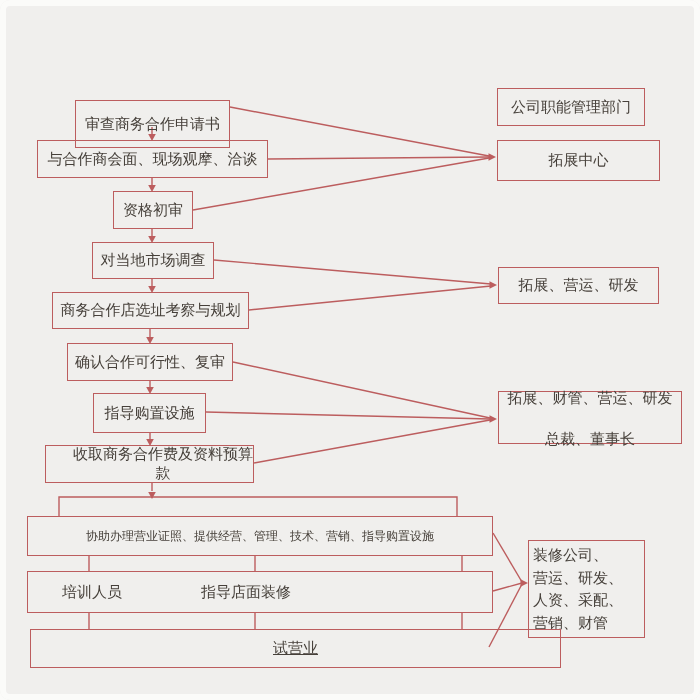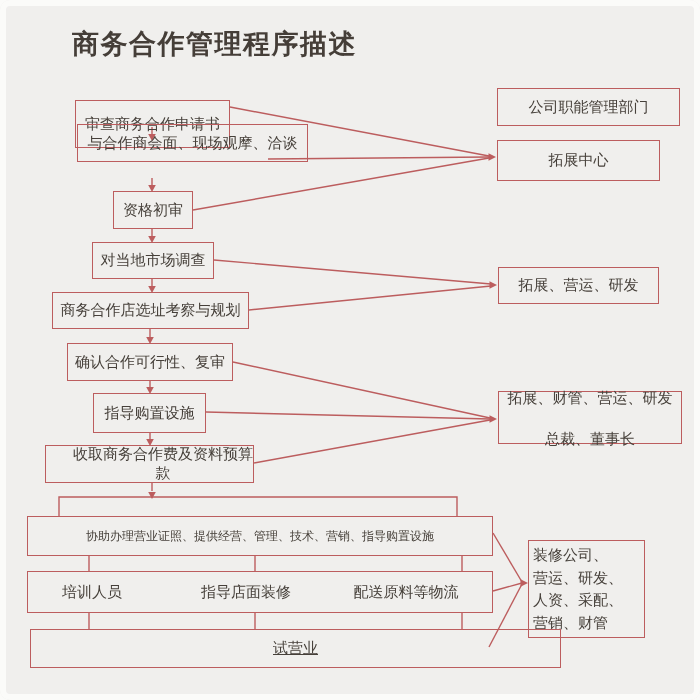--- a/index.html
+++ b/index.html
@@ -21,28 +21,28 @@
   .box{
     position:absolute;border:1.5px solid var(--red);box-sizing:border-box;
     display:flex;align-items:center;justify-content:center;text-align:center;
     font-size:15px;line-height:1.25;color:var(--ink);background:transparent;
   }
   .box.multiline{flex-direction:column;}
   .box.leftalign{align-items:flex-start;justify-content:center;text-align:left;padding-left:4px;}
   .task-span{position:absolute;top:50%;transform:translate(-50%,-50%);white-space:nowrap;}
   
   .b1{left:75px;top:100px;width:155px;height:48px;}
-  .b2{left:37px;top:124px;width:231px;height:38px;margin-left:40px;}
+  .b2{left:37px;top:140px;width:231px;height:38px;}
   .b3{left:113px;top:191px;width:80px;height:38px;}
   .b4{left:92px;top:242px;width:122px;height:37px;}
   .b5{left:52px;top:292px;width:197px;height:37px;}
   .b6{left:67px;top:343px;width:166px;height:38px;}
   .b7{left:93px;top:393px;width:113px;height:40px;}
   .b8{left:45px;top:445px;width:209px;height:38px;padding-left:27px;}
-  .r1{left:497px;top:88px;width:183px;height:38px;}
+  .r1{left:497px;top:88px;width:148px;height:38px;}
   .r2{left:497px;top:140px;width:163px;height:41px;}
   .r3{left:498px;top:267px;width:161px;height:37px;}
   .r4{left:498px;top:391px;width:184px;height:53px;line-height:1.4;gap:20px;}
   .r5{left:528px;top:540px;width:117px;height:98px;line-height:1.5;}
   .bb1{left:27px;top:516px;width:466px;height:40px;font-size:12px;}
   .bb2{left:27px;top:571px;width:466px;height:42px;}
   .bb3{left:30px;top:629px;width:531px;height:39px;text-decoration:underline;}
 </style>
 </head>
 <body>
@@ -94,21 +94,20 @@
       <polygon points="150,394 146.2,387 153.8,387"></polygon>
       <polygon points="150,446 146.2,439 153.8,439"></polygon>
       <polygon points="152,499 148.2,492 155.8,492"></polygon>
       <polygon points="496,157 488.5,153.3 488.5,160.7"></polygon>
       <polygon points="497,285 489.5,281.3 489.5,288.7"></polygon>
       <polygon points="497,419 489.5,415.3 489.5,422.7"></polygon>
       <polygon points="528,583 520.5,579.3 520.5,586.7"></polygon>
     </g>
   </svg>
 
-  <div class="title">商务合作管理程序描述</div>
 
   <div class="box b1">审查商务合作申请书</div>
   <div class="box b2">与合作商会面、现场观摩、洽谈</div>
   <div class="box b3">资格初审</div>
   <div class="box b4">对当地市场调查</div>
   <div class="box b5">商务合作店选址考察与规划</div>
   <div class="box b6">确认合作可行性、复审</div>
   <div class="box b7">指导购置设施</div>
   <div class="box b8">收取商务合作费及资料预算款</div>
 
@@ -123,17 +122,16 @@
     <span>装修公司、</span>
     <span>营运、研发、</span>
     <span>人资、采配、</span>
     <span>营销、财管</span>
   </div>
 
   <div class="box bb1">协助办理营业证照、提供经营、管理、技术、营销、指导购置设施</div>
   <div class="box bb2">
     <span class="task-span" style="left:64px;">培训人员</span>
     <span class="task-span" style="left:218px;">指导店面装修</span>
-    <span class="task-span" style="left:378px;">配送原料等物流</span>
   </div>
   <div class="box bb3">试营业</div>
 
 </div>
 
 </body></html>

